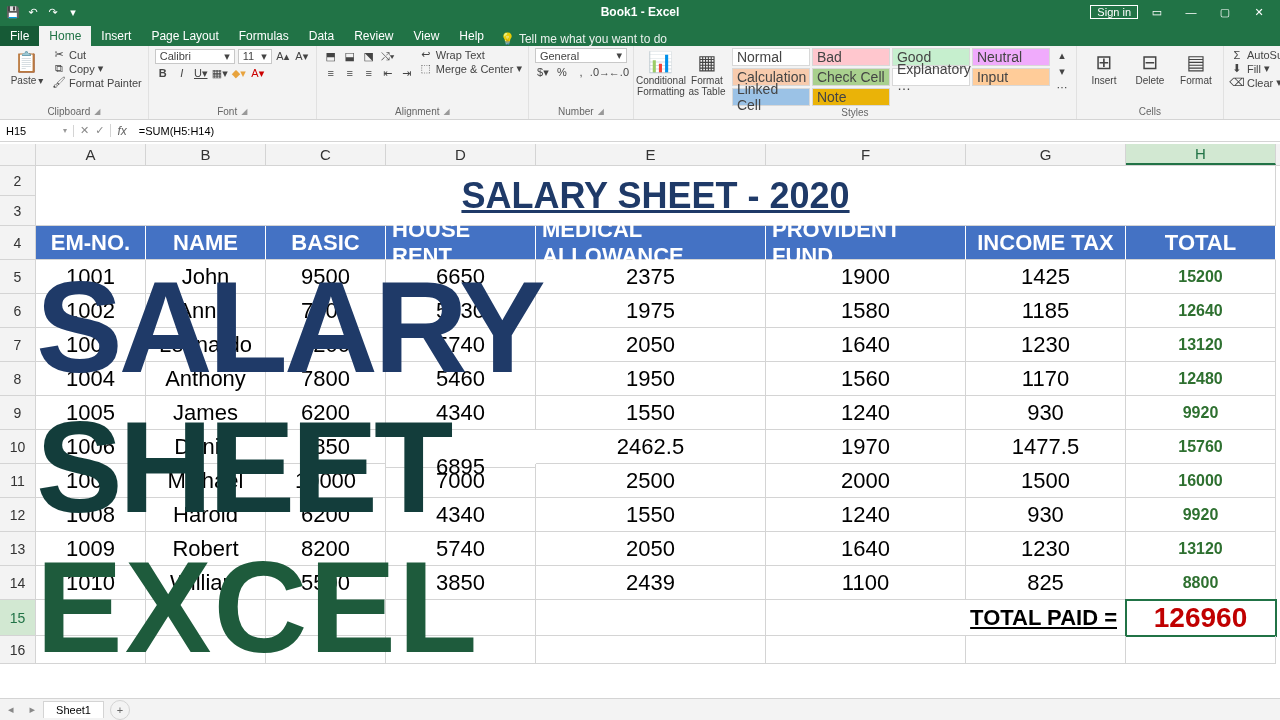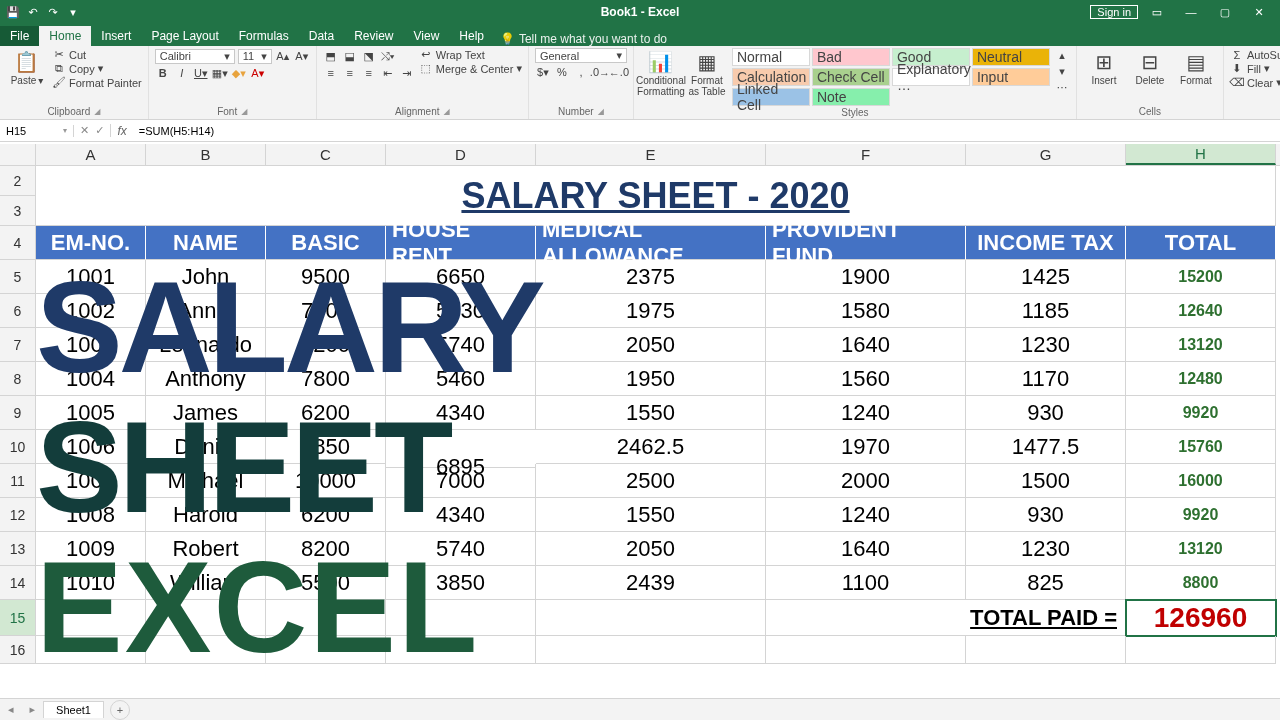--- a/index.html
+++ b/index.html
@@ -235,27 +235,27 @@
         <span class="txt">Conditional Formatting</span>
       </div>
       <div class="bigbtn">
         <span class="ico">▦</span>
         <span class="txt">Format as Table</span>
       </div>
       <div class="styles-gallery" id="styles-gallery">
           <div class="styleitem" style="background: rgb(255, 255, 255);">Normal</div>
           <div class="styleitem" style="background: rgb(255, 199, 206);">Bad</div>
           <div class="styleitem" style="background: rgb(198, 239, 206);">Good</div>
-          <div class="styleitem" style="background: #eab308;">Neutral</div>
+          <div class="styleitem" style="background: #f0abfc;">Neutral</div>
           <div class="styleitem" style="background: rgb(248, 203, 173);">Calculation</div>
           <div class="styleitem" style="background: rgb(169, 208, 142);">Check Cell</div>
           <div class="styleitem" style="background: rgb(255, 255, 255);">Explanatory …</div>
           <div class="styleitem" style="background: rgb(255, 204, 153);">Input</div>
           <div class="styleitem" style="background: rgb(155, 194, 230);">Linked Cell</div>
-          <div class="styleitem" style="background: #86efac;">Note</div>
+          <div class="styleitem" style="background: #eab308;">Note</div>
         </div>
       <div class="stack" style="justify-content:space-between;height:38px">
         <span class="smico">▴</span>
         <span class="smico">▾</span>
         <span class="smico">⋯</span>
       </div>
     </div>
     <div class="label">
         <span>Styles</span>
       </div>

